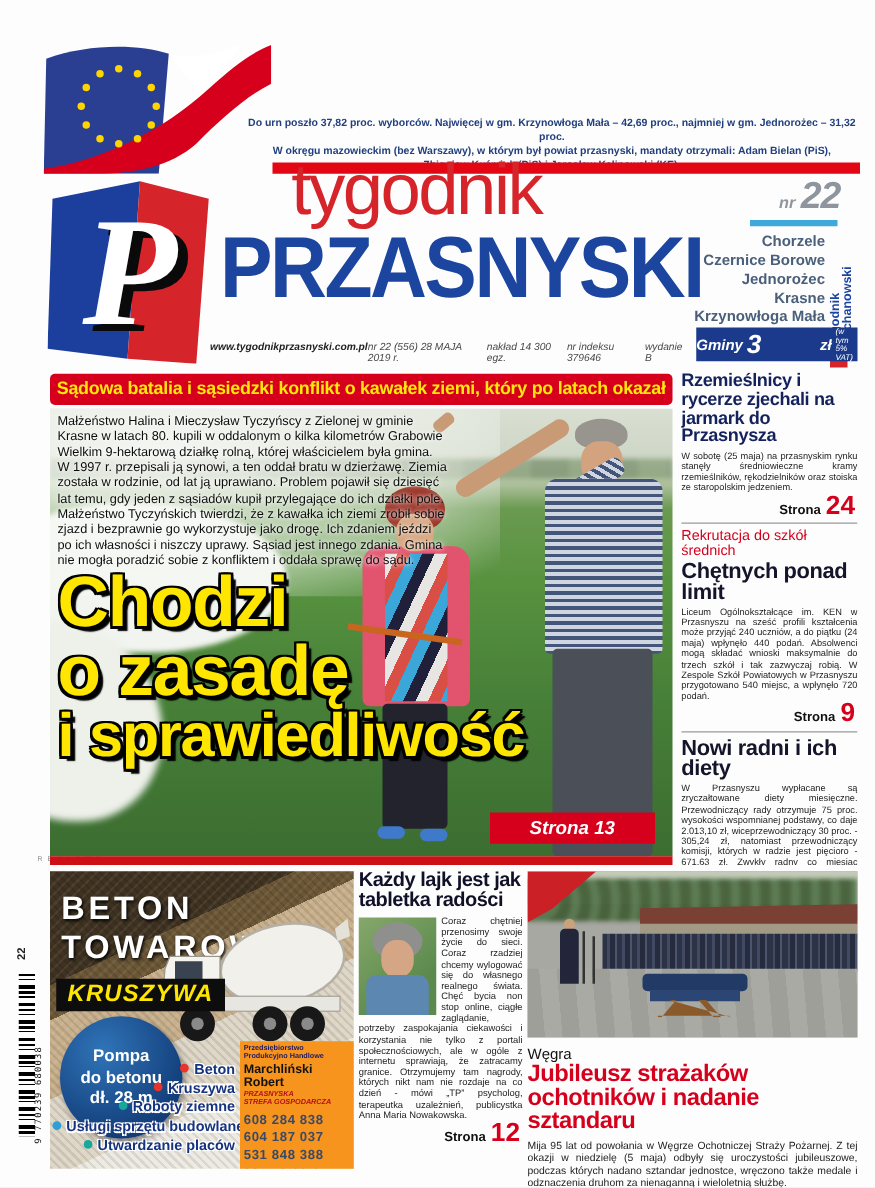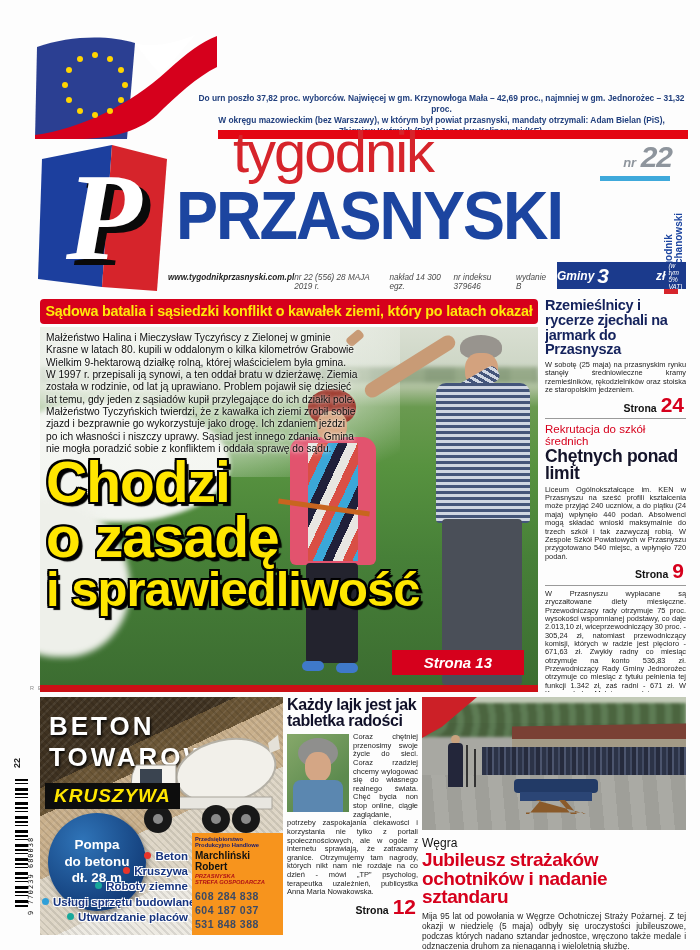--- a/index.html
+++ b/index.html
@@ -218,20 +218,28 @@
     <text x="36" y="124" font-family="Liberation Serif,serif" font-size="124" font-weight="bold" font-style="italic" fill="#0a0a0a">P</text>
     <text x="28" y="118" font-family="Liberation Serif,serif" font-size="124" font-weight="bold" font-style="italic" fill="#ffffff">P</text>
   </svg>
   <div class="title-script">tygodnik</div>
   <div class="title-main">PRZASNYSKI</div>
   <div class="issue">
     <span class="nr">nr</span>
     <span class="num">22</span>
   </div>
   <div class="issue-bar"></div>
+  <div class="towns">
+    <span style="display:block">Chorzele</span>
+    <span style="display:block">Czernice Borowe</span>
+    <span style="display:block">Jednorożec</span>
+    <span style="display:block">Krasne</span>
+    <span style="display:block">Krzynowłoga Mała</span>
+    <span style="display:block">Przasnysz</span>
+  </div>
   <div class="vert-brand">Tygodnik ciechanowski</div>
   <div class="vert-logo"></div>
   <div class="price">
     <span class="p1">Gminy</span>
     <span class="p2">3</span>
     <span class="p3">zł</span>
     <span class="p4">(w tym 5% VAT)</span>
   </div>
   <div class="infoline">
     <span class="web">www.tygodnikprzasnyski.com.pl</span>
@@ -287,20 +295,21 @@
       <div class="sb-kicker">Rekrutacja do szkół średnich</div>
       <div class="sb-title2">Chętnych ponad limit</div>
       <div class="sb-body">Liceum Ogólnokształcące im. KEN w Przasnyszu na sześć profili kształcenia może przyjąć 240 uczniów, a do piątku (24 maja) wpłynęło 440 podań. Absolwenci mogą składać wnioski maksymalnie do trzech szkół i tak zazwyczaj robią. W Zespole Szkół Powiatowych w Przasnyszu przygotowano 540 miejsc, a wpłynęło 720 podań.</div>
       <div class="pageref">
         <span class="pl">Strona</span>
         <span class="pn">9</span>
       </div>
     </div>
     <hr class="sb-sep">
     <div>
+      <div class="sb-title2">Nowi radni i ich diety</div>
       <div class="sb-body">W Przasnyszu wypłacane są zryczałtowane diety miesięczne. Przewodniczący rady otrzymuje 75 proc. wysokości wspomnianej podstawy, co daje 2.013,10 zł, wiceprzewodniczący 30 proc. - 305,24 zł, natomiast przewodniczący komisji, których w radzie jest pięcioro - 671,63 zł. Zwykły radny co miesiąc otrzymuje na konto 536,83 zł. Przewodniczący Rady Gminy Jednorożec otrzymuje co miesiąc z tytułu pełnienia tej funkcji 1.342 zł, zaś radni - 671 zł. W Krzynowłodze Małej przewodniczącemu z tytułu sprawowania mandatu przysługuje 1.288 zł, natomiast radnym 590 zł.</div>
 
     </div>
   </div>
 
   <div class="ad">
     <div class="ad-grain"></div>
     <div class="ad-beton">
       <span style="display:block">BETON</span>
       <span style="display:block">TOWAROWY</span>

